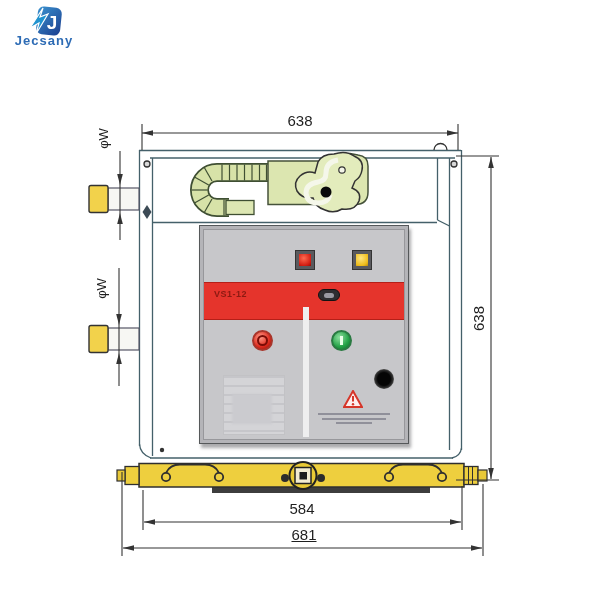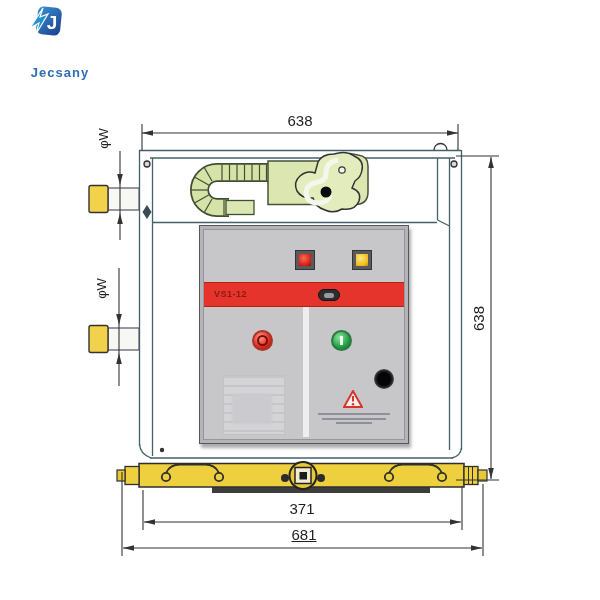--- a/index.html
+++ b/index.html
@@ -2,43 +2,43 @@
 <html><head>
 <meta charset="utf-8">
 <style>
   html,body{margin:0;padding:0;background:#fff;}
   body{width:600px;height:600px;font-family:"Liberation Sans",sans-serif;}
   .canvas{position:relative;width:600px;height:600px;background:#ffffff;overflow:hidden;}
 
   
   .logo{position:absolute;left:6px;top:2px;width:90px;height:50px;}
   .logo-icon{position:absolute;left:18px;top:2px;}
-  .logo-text{position:absolute;left:16px;top:31px;width:76px;text-align:center;
-             font-size:13px;font-weight:bold;letter-spacing:1px;color:#2e6cb5;margin-top:32px;}
+  .logo-text{position:absolute;left:0px;top:31px;width:76px;text-align:center;
+             font-size:13px;font-weight:bold;letter-spacing:1px;color:#2e6cb5;}
 
   
   svg.draw{position:absolute;left:0;top:0;}
 
   
   .dim-label{position:absolute;font-size:15px;color:#1f1f1f;text-align:center;width:60px;}
   .rot{transform:rotate(-90deg);}
   .phiw{font-size:13px;width:58px;}
 
   
   .panel{position:absolute;left:199px;top:225px;width:210px;height:219px;
          background:#b4b4b8;border:1px solid #55585a;box-sizing:border-box;padding:3px;
          box-shadow:2px 4px 3px rgba(70,70,75,.45);}
   .panel-inner{position:relative;width:100%;height:100%;background:#c7c7ca;
                border:1px solid #97979b;box-sizing:border-box;}
   .sq-btn{position:absolute;width:20px;height:20px;background:#5a5a5e;border:1px solid #333;
           display:flex;align-items:center;justify-content:center;box-sizing:border-box;}
   .sq-lens{width:12px;height:12px;}
   .lens-red{background:radial-gradient(circle at 40% 35%,#ff6a50,#d21d12 70%,#8e0d08);}
   .lens-yellow{background:radial-gradient(circle at 40% 35%,#ffe680,#eebc1a 70%,#b8860b);}
-  .stripe{position:absolute;left:0;top:52px;width:100%;height:25px;background:#e5342c;
+  .stripe{position:absolute;left:0;top:52px;width:100%;height:38px;background:#e5342c;
           border-top:1px solid #b51f18;border-bottom:1px solid #b51f18;box-sizing:border-box;}
   .model{position:absolute;left:10px;top:6px;font-size:9px;font-weight:bold;
          letter-spacing:.5px;color:#8c1a12;}
   .slot{position:absolute;left:114px;top:6px;width:22px;height:12px;background:#2e2e31;
         border:1px solid #121212;border-radius:6px;display:flex;align-items:center;justify-content:center;box-sizing:border-box;}
   .slot-pill{width:10px;height:5px;background:#9a9aa2;border-radius:3px;}
   .divider{position:absolute;left:99px;top:77px;width:6px;bottom:2px;background:#eeeeef;}
   .rnd-btn{position:absolute;width:21px;height:21px;border-radius:50%;box-sizing:border-box;
            display:flex;align-items:center;justify-content:center;}
   .rnd-red{background:radial-gradient(circle at 38% 32%,#ff9a88,#dd2a1d 60%,#8e0f08);border:2px solid #a8352b;}
@@ -258,18 +258,18 @@
         <div style="width:72px;"></div>
         <div style="width:64px;"></div>
         <div style="width:36px;"></div>
       </div>
 
     </div>
   </div>
 
   <div class="dim-label" style="left:270px;top:112px;">638</div>
   <div class="dim-label rot" style="left:448px;top:310px;">638</div>
-  <div class="dim-label" style="left:272px;top:500px;">371</div>
+  <div class="dim-label" style="left:272px;top:500px;">584</div>
   <div class="dim-label" style="left:274px;top:526px;text-decoration:underline;">681</div>
   <div class="dim-label rot phiw" style="left:74px;top:131px;">φW</div>
   <div class="dim-label rot phiw" style="left:72px;top:281px;">φW</div>
 
 </div>
 
 </body></html>

